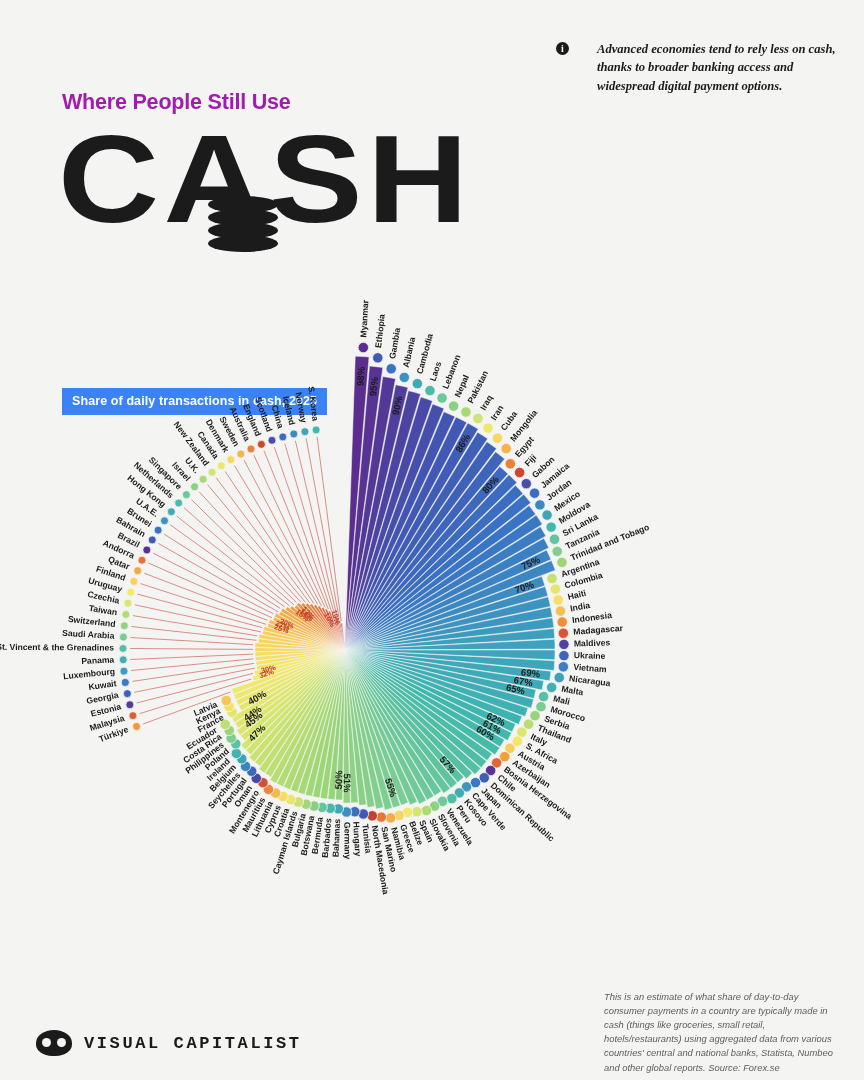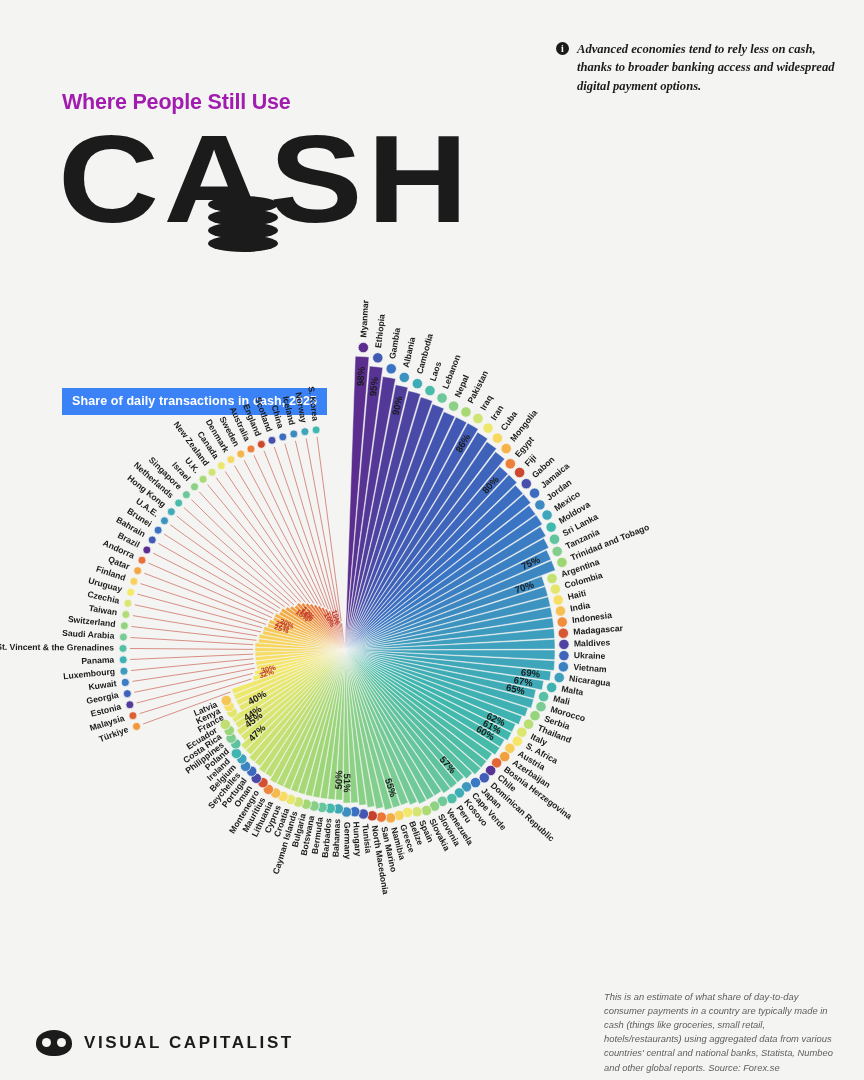--- a/index.html
+++ b/index.html
@@ -87,27 +87,28 @@
     margin-top: 2px;
     font-family: "Liberation Serif", serif;
   }
   #note .note-text {
     font-size: 12.6px;
     line-height: 1.45;
     font-style: italic;
     color: #1b1b1b;
     font-weight: bold;
     font-family: "Liberation Serif", serif;
+    margin-left: 20px;
   }
 
   
   #footer-logo {
     position: absolute;
     left: 36px; top: 1030px;
-    display: flex; align-items: center; gap: 12px;
+    display: flex; align-items: center; gap: 12px; font-family: Liberation Mono, monospace;
   }
   #footer-logo .mark {
     width: 36px; height: 26px;
     background: #1b1b1b;
     border-radius: 50% 50% 45% 45%;
     position: relative;
   }
   #footer-logo .mark::before,
   #footer-logo .mark::after {
     content: "";

